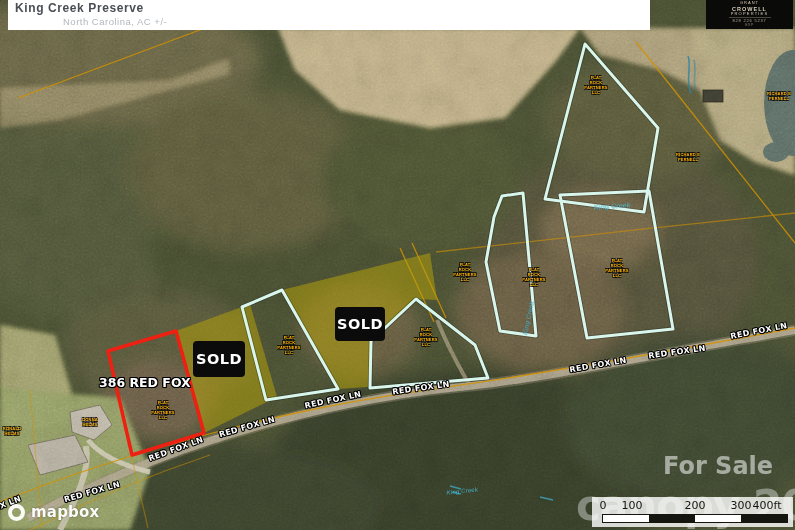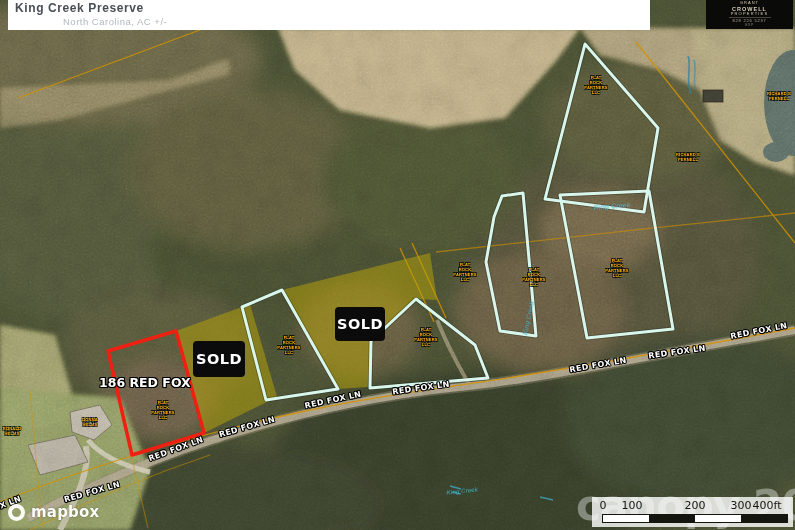--- a/index.html
+++ b/index.html
@@ -157,20 +157,21 @@
         <polygon points="502,196 523,193 536,336 500,331 486,262 494,217"></polygon>
         <polygon points="560,195 649,191 673,329 587,338"></polygon>
         <polygon points="416,299 475,345 488,378 370,388 371,341"></polygon>
         <polygon points="242,307 282,290 338,389 266,400"></polygon>
       </g>
 
       <polygon points="108,351 176,331 204,433 132,455" fill="none" stroke="#ee2012" stroke-width="3.5" stroke-linejoin="round"></polygon>
     </svg>
   </div>
 
+  <div id="wm1">For Sale</div>
   <div id="wm2">canopy 2025</div>
 
   <div class="lbl-layer" id="labels">
       <span class="road-label" style="left: -6px; top: 509px; transform: translate(-50%, -50%) rotate(-22deg);">RED FOX LN</span>
       <span class="road-label" style="left: 92px; top: 492px; transform: translate(-50%, -50%) rotate(-16deg);">RED FOX LN</span>
       <span class="road-label" style="left: 176px; top: 449px; transform: translate(-50%, -50%) rotate(-20deg);">RED FOX LN</span>
       <span class="road-label" style="left: 247px; top: 427px; transform: translate(-50%, -50%) rotate(-16deg);">RED FOX LN</span>
       <span class="road-label" style="left: 333px; top: 400px; transform: translate(-50%, -50%) rotate(-12deg);">RED FOX LN</span>
       <span class="road-label" style="left: 421px; top: 388px; transform: translate(-50%, -50%) rotate(-8deg);">RED FOX LN</span>
       <span class="road-label" style="left: 598px; top: 365px; transform: translate(-50%, -50%) rotate(-10deg);">RED FOX LN</span>
@@ -232,21 +233,21 @@
       </div>
       <div class="owner-label" style="left: 90px; top: 422px;">
         <span>DONNA</span>
         <span>HELMS</span>
       </div>
       <span class="stream-label" style="left: 612px; top: 206px; font-size: 7px; transform: translate(-50%, -50%) rotate(-4deg);">King Creek</span>
       <span class="stream-label" style="left: 528px; top: 318px; font-size: 6.5px; transform: translate(-50%, -50%) rotate(-78deg);">King Creek</span>
       <span class="stream-label" style="left: 462px; top: 491px; font-size: 6px; transform: translate(-50%, -50%) rotate(-6deg);">King Creek</span>
     </div>
 
-  <div id="primary-label">186 RED FOX</div>
+  <div id="primary-label">386 RED FOX</div>
 
   <div class="sold" id="sold-1">SOLD</div>
   <div class="sold" id="sold-2">SOLD</div>
 
   <div id="header-bar">
     <div id="page-title">King Creek Preserve</div>
     <div id="page-subtitle">North Carolina,  AC +/-</div>
   </div>
   <div id="broker-badge">
     <div class="badge-l1">GRANT</div>

